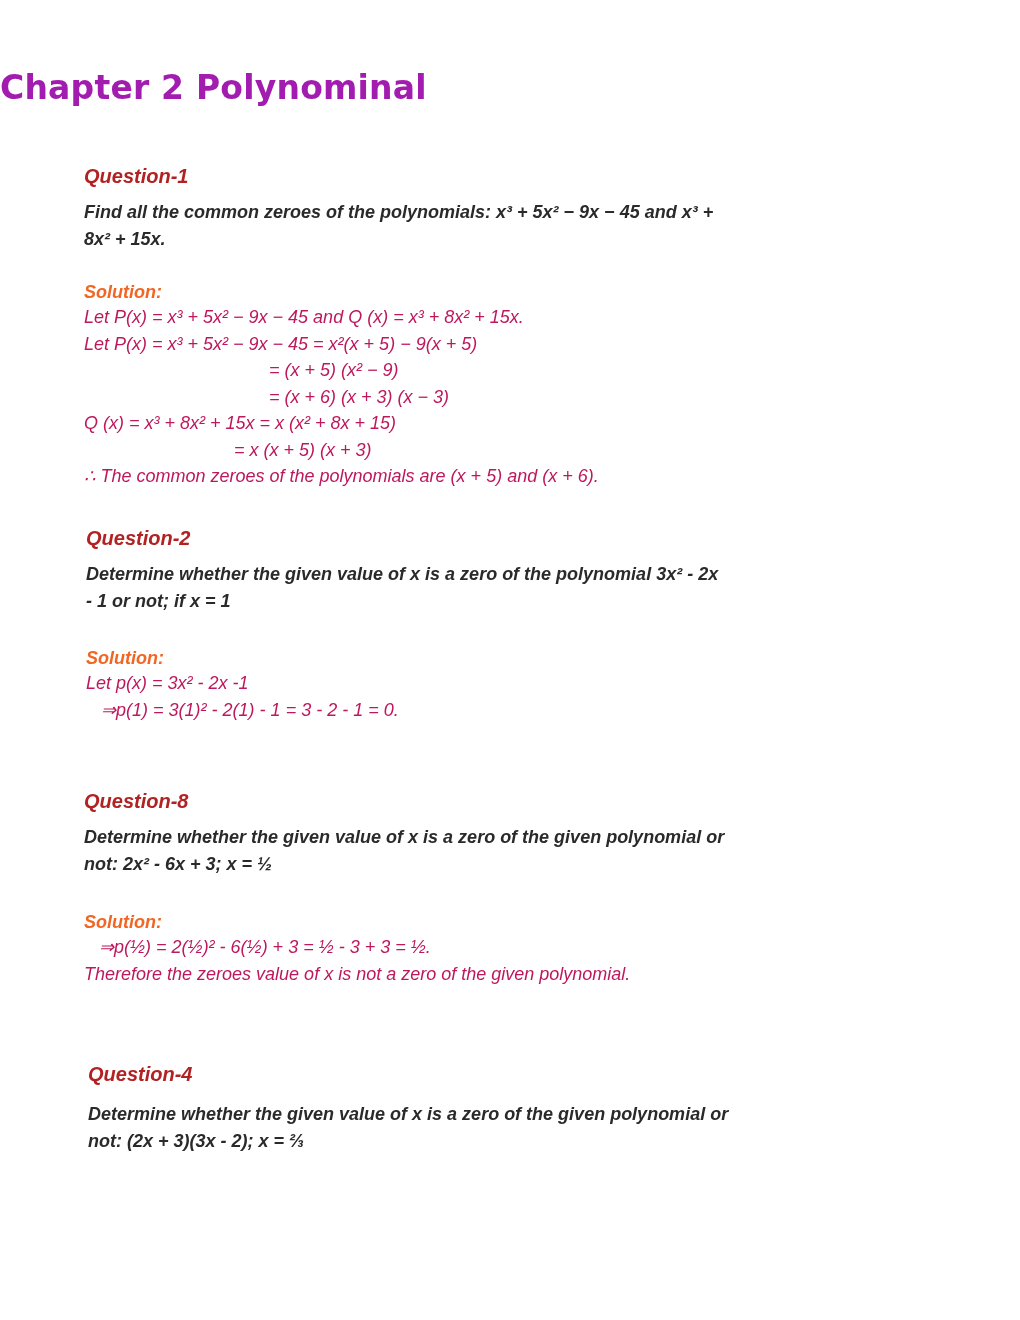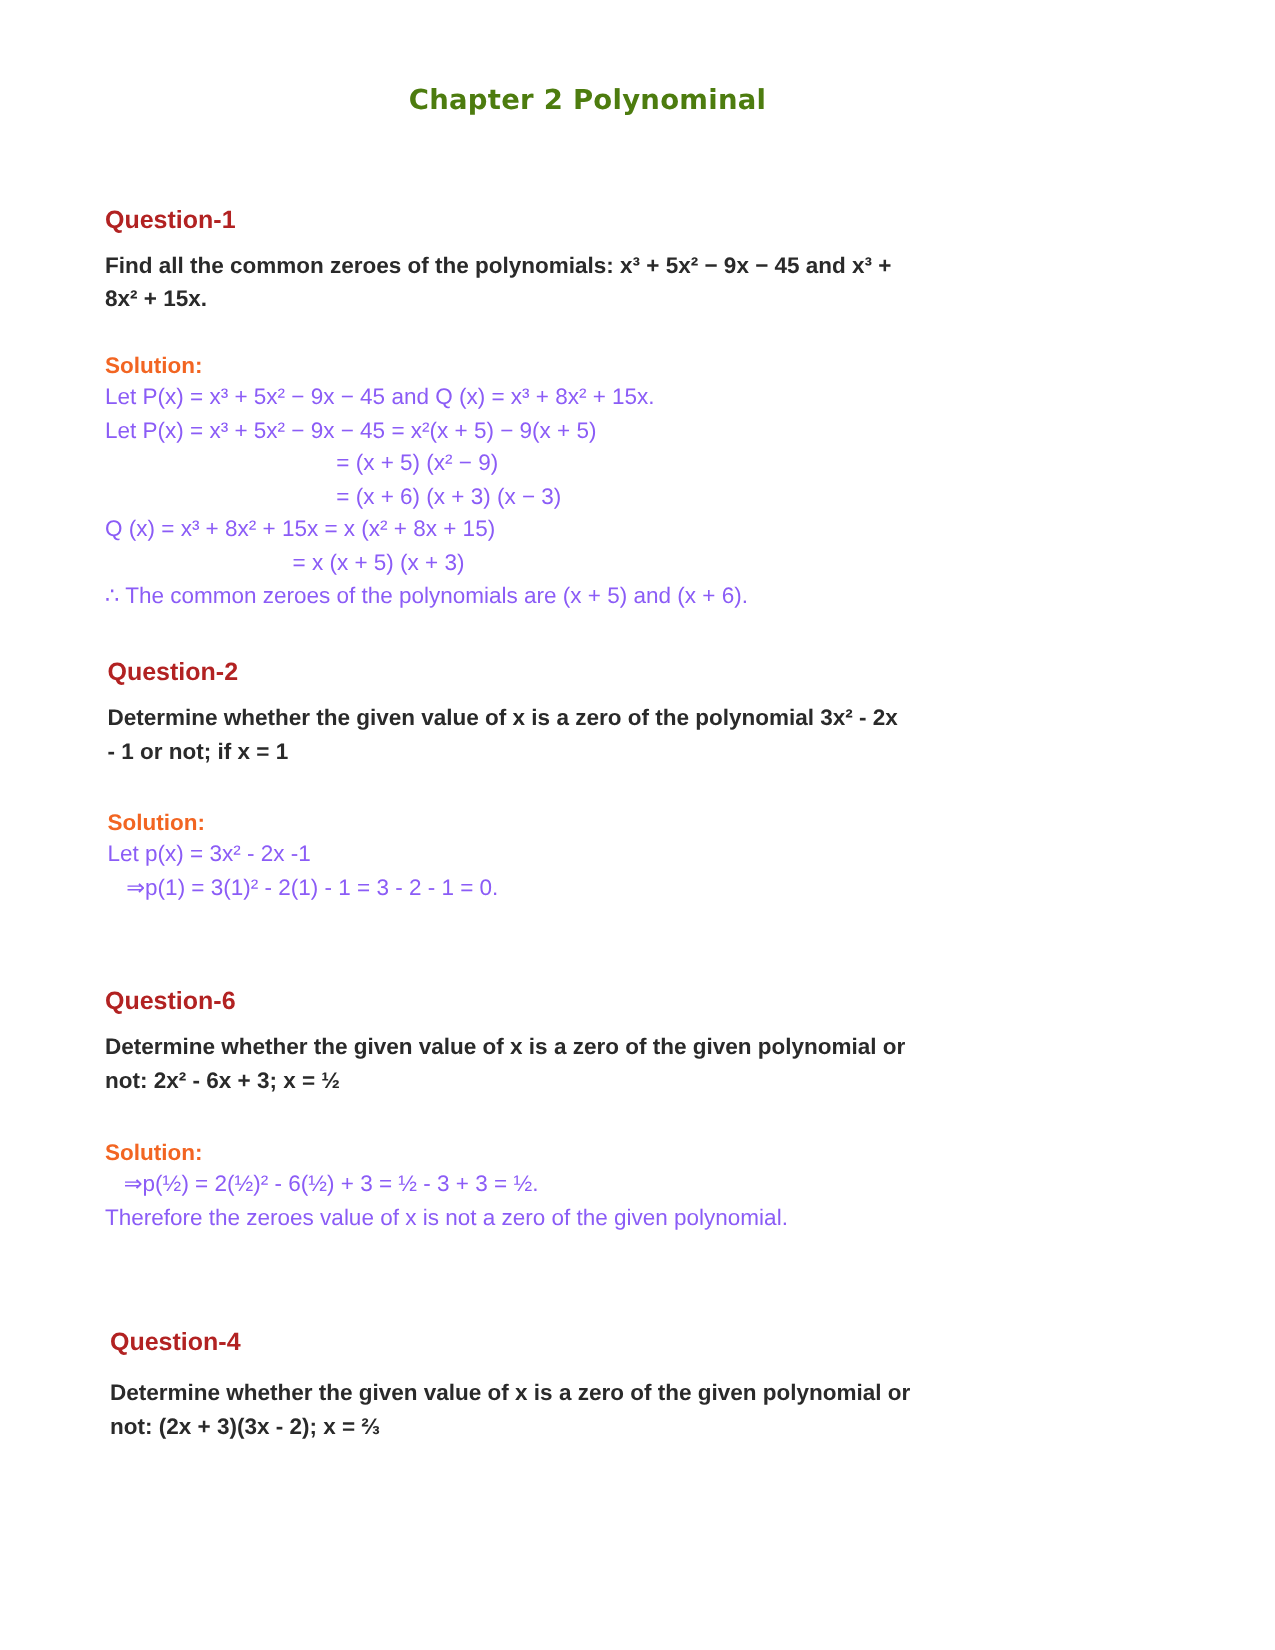--- a/index.html
+++ b/index.html
@@ -13,31 +13,31 @@
       position: relative;
       overflow: hidden;
       font-family: "Liberation Sans", sans-serif;
       color: #333333;
     }
     .page-title {
       position: absolute;
       left: 0;
       width: 940px;
       top: 68px;
-      text-align: center;
       font-family: "DejaVu Sans", sans-serif;
       font-weight: bold;
-      font-size: 22px;
-      color: #4d7c0f;
+      font-size: 33px;
+      color: #a21caf;
       letter-spacing: 0.2px;
     }
     .block {
       position: absolute;
       left: 84px;
       width: 800px;
+      font-style: italic;
     }
     .q-heading {
       font-family: "Liberation Sans", sans-serif;
       font-weight: bold;
       font-size: 20px;
       color: #b22222;
       line-height: 26px;
       margin: 0;
     }
     .q-text {
@@ -52,21 +52,21 @@
       font-family: "Liberation Sans", sans-serif;
       font-weight: bold;
       font-size: 18px;
       color: #f26522;
       line-height: 24px;
       margin: 0;
     }
     .sol-line {
       font-family: "Liberation Sans", sans-serif;
       font-size: 18px;
-      color: #8b5cf6;
+      color: #be185d;
       line-height: 26.5px;
       white-space: pre;
       margin: 0;
     }
   </style>
 </head>
 <body>
 
 <div class="page-title">Chapter 2 Polynominal</div>
 
@@ -97,21 +97,21 @@
     <span>- 1 or not; if x = 1</span>
   </div>
 </div>
 <div class="block" style="top:646px; left:86px;">
   <div class="sol-heading">Solution:</div>
   <div class="sol-line">Let p(x) = 3x² - 2x -1</div>
   <div class="sol-line">   ⇒p(1) = 3(1)² - 2(1) - 1 = 3 - 2 - 1 = 0.</div>
 </div>
 
 <div class="block" style="top:788px;">
-  <div class="q-heading">Question-6</div>
+  <div class="q-heading">Question-8</div>
   <div style="height:10px;"></div>
   <div class="q-text">
     <span>Determine whether the given value of x is a zero of the given polynomial or</span><br>
     <span>not: 2x² - 6x + 3; x = ½</span>
   </div>
 </div>
 <div class="block" style="top:910px;">
   <div class="sol-heading">Solution:</div>
   <div class="sol-line">   ⇒p(½) = 2(½)² - 6(½) + 3 = ½ - 3 + 3 = ½.</div>
   <div class="sol-line">Therefore the zeroes value of x is not a zero of the given polynomial.</div>

